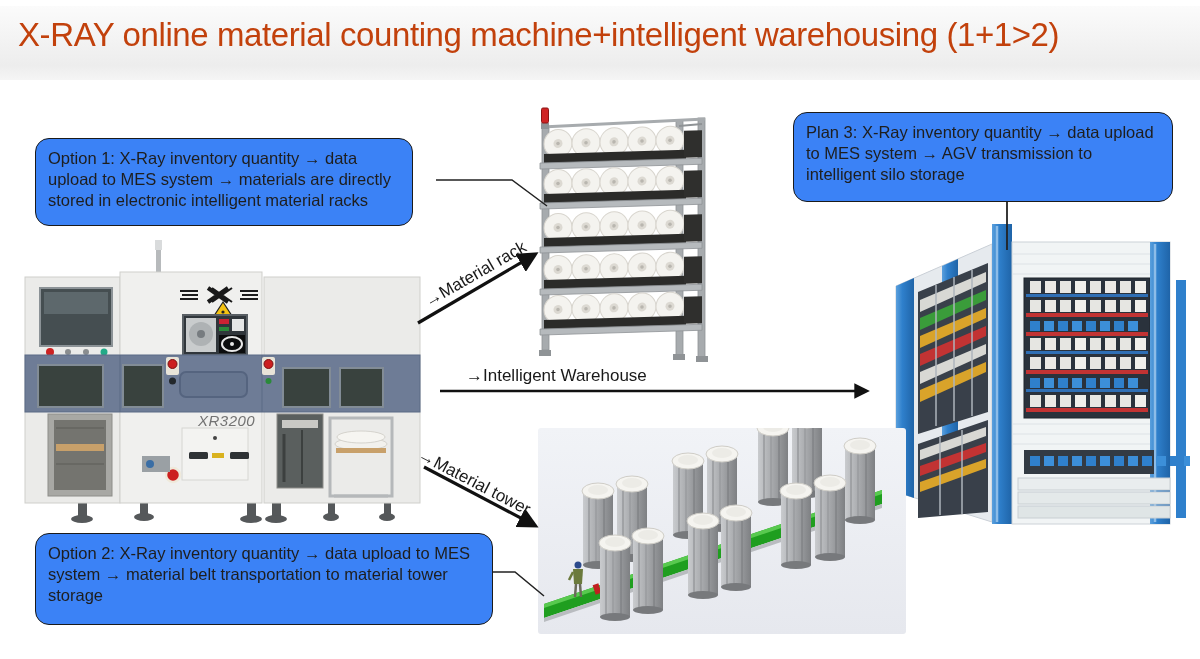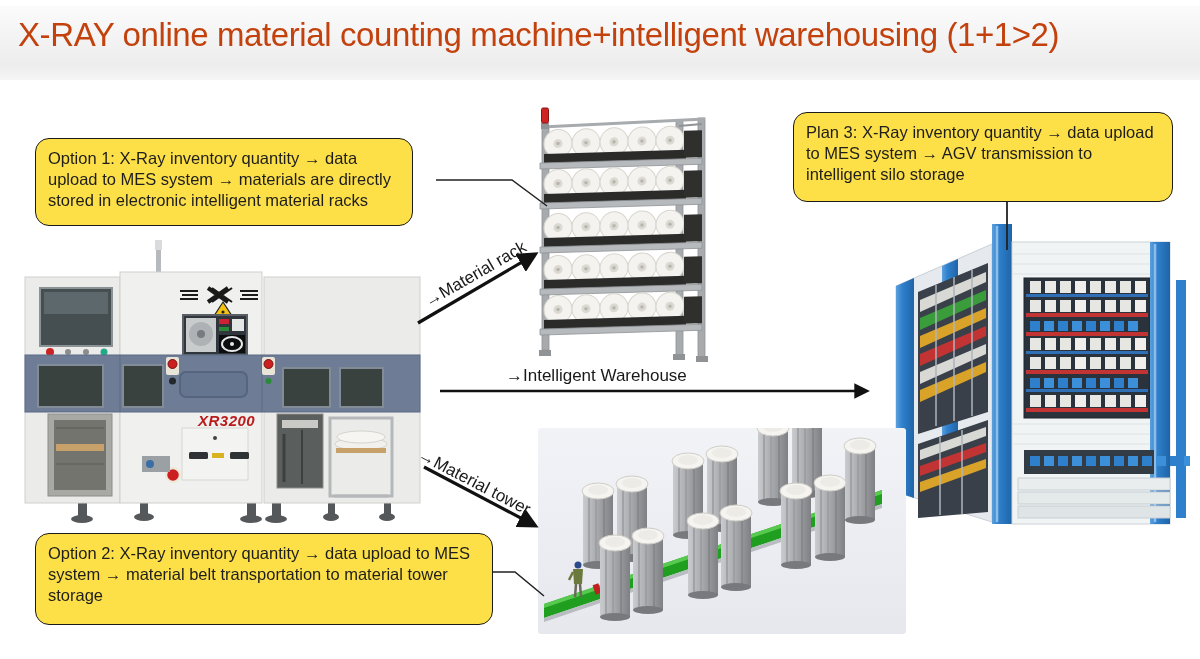--- a/index.html
+++ b/index.html
@@ -9,41 +9,41 @@
   }
   .header-band{
     position:absolute;left:0;top:6px;width:1200px;height:74px;
     background:linear-gradient(180deg,#fbfbfb 0%,#ededed 80%,#f5f5f5 100%);
   }
   .page-title{
     position:absolute;left:18px;top:16px;font-size:33px;letter-spacing:-0.4px;
     color:#c2410c;white-space:nowrap;font-weight:500;
   }
   .callout{
-    position:absolute;box-sizing:border-box;background:#fde047;
+    position:absolute;box-sizing:border-box;background:#3b82f6;
     border:1.6px solid #1b1b1b;border-radius:14px;
     padding:9px 12px;font-size:16.5px;line-height:1.27;color:#1e1e1e;
   }
   #callout-option1{left:35px;top:138px;width:378px;height:88px;}
   #callout-plan3{left:793px;top:112px;width:380px;height:90px;}
   #callout-option2{left:35px;top:533px;width:458px;height:92px;}
   .flow-label{
     position:absolute;font-size:17px;color:#191919;white-space:nowrap;
   }
   #label-rack{left:426px;top:293px;transform:rotate(-30deg);transform-origin:0 50%;}
-  #label-warehouse{left:466px;top:366px;margin-left:40px;}
+  #label-warehouse{left:466px;top:366px;}
   #label-tower{left:424px;top:445px;transform:rotate(27.5deg);transform-origin:0 0;}
   .illus{position:absolute;}
   #illus-machine{left:22px;top:238px;width:400px;height:290px;}
   #illus-rack{left:508px;top:106px;width:222px;height:258px;}
   #illus-silo{left:888px;top:222px;width:302px;height:312px;}
   #illus-tower{left:538px;top:428px;width:368px;height:218px;}
   #machine-model-label{
     position:absolute;left:198px;top:412px;font-size:15px;font-style:italic;
-    font-weight:700;color:#b91c1c;letter-spacing:0.5px;
+    font-weight:400;color:#737373;letter-spacing:0.5px;
   }
   #overlay-lines{position:absolute;left:0;top:0;pointer-events:none;}
 </style>
 </head>
 <body>
 
 <div class="header-band"></div>
 <div class="page-title">X-RAY online material counting machine+intelligent warehousing (1+1&gt;2)</div>
 
 <svg id="illus-machine" class="illus" viewBox="0 0 400 290">

